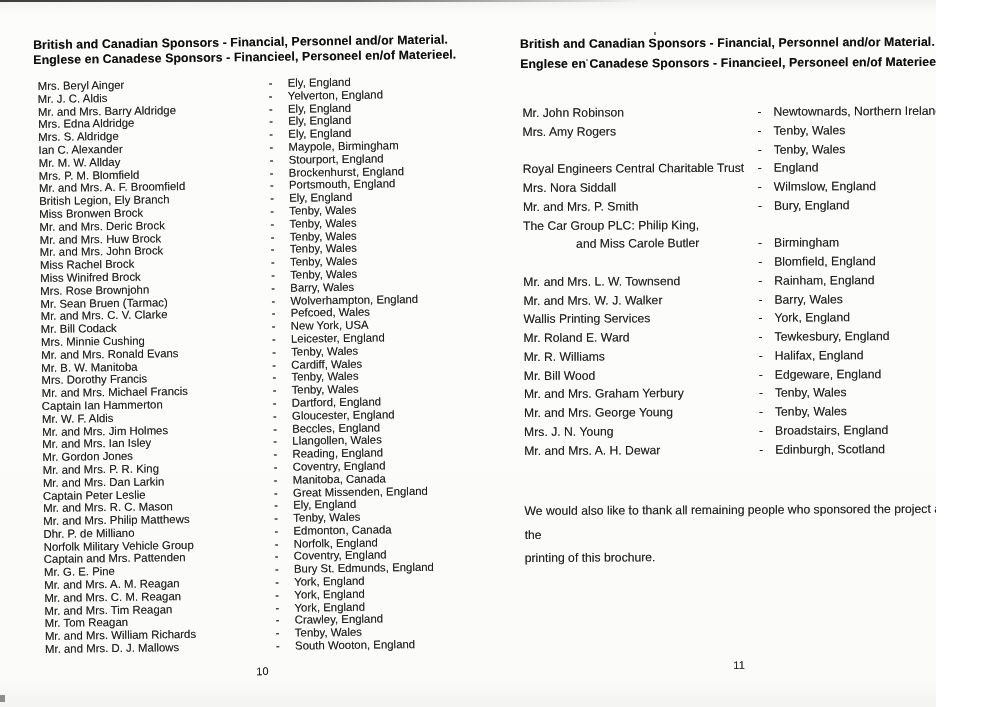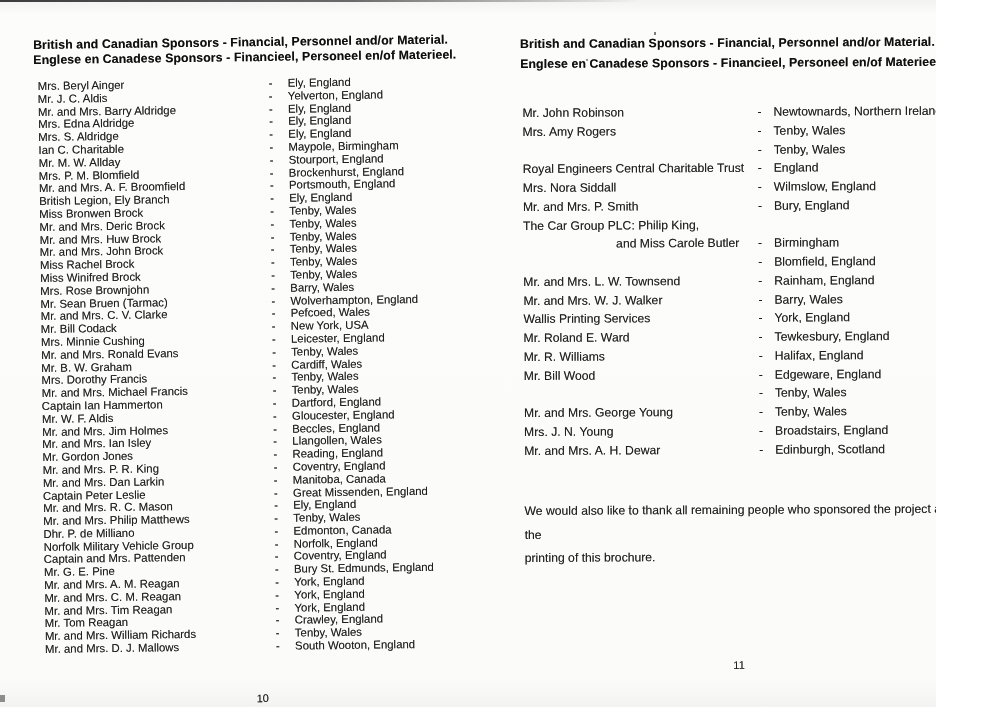--- a/index.html
+++ b/index.html
@@ -24,26 +24,26 @@
   .page-left .list{top:42px;}
   .page-right .list{top:70px;}
   .row{position:relative;}
   .page-left .row{height:12.8px;font-size:11.4px;line-height:12.8px;}
   .page-right .row{height:18.75px;font-size:12.2px;line-height:18.75px;}
   .row span{position:absolute;white-space:nowrap;}
   .page-left .row .name{left:4px;}
   .page-left .row .dash{left:235px;}
   .page-left .row .loc{left:254px;}
   .page-right .row .name{left:2px;}
-  .page-right .row.indent .name{left:55px;margin-left:40px;}
+  .page-right .row.indent .name{left:55px;}
   .page-right .row .dash{left:237px;}
   .page-right .row .loc{left:253px;}
   .note{position:absolute;left:2px;top:466px;width:452px;font-size:12.2px;line-height:23.5px;}
   .pageno{position:absolute;font-size:11px;color:#222;}
-  .page-left .pageno{left:215px;top:630px;margin-top:27px;}
+  .page-left .pageno{left:215px;top:630px;}
   .page-right .pageno{left:210px;top:626px;}
   
   .edge-top{position:absolute;left:0;top:0;width:640px;height:2px;
     background:linear-gradient(90deg,#3c3c3c 0%,#6a6a6a 55%,rgba(160,160,160,0) 100%);}
   .mark-bl{position:absolute;left:0px;top:695px;width:5px;height:7px;background:#8d8d8b;filter:blur(0.7px);}
   .squiggle{position:absolute;left:945px;top:139px;width:20px;height:7px;
     border-bottom:1.6px solid #9a9a97;border-radius:0 0 60% 40%;transform:rotate(-10deg);}
   .speck-1{position:absolute;left:654px;top:32px;width:2px;height:3px;background:#7e7e7c;}
   .speck-2{position:absolute;left:586px;top:59px;width:2px;height:2px;background:#9a9a98;}
   .speck-3{position:absolute;left:629px;top:505px;width:2px;height:2px;background:#ababa9;}
@@ -85,21 +85,21 @@
           <span class="name">Mrs. Edna Aldridge</span>
           <span class="dash">-</span>
           <span class="loc">Ely, England</span>
         </div>
         <div class="row">
           <span class="name">Mrs. S. Aldridge</span>
           <span class="dash">-</span>
           <span class="loc">Ely, England</span>
         </div>
         <div class="row">
-          <span class="name">Ian C. Charitable</span>
+          <span class="name">Ian C. Alexander</span>
           <span class="dash">-</span>
           <span class="loc">Maypole, Birmingham</span>
         </div>
         <div class="row">
           <span class="name">Mr. M. W. Allday</span>
           <span class="dash">-</span>
           <span class="loc">Stourport, England</span>
         </div>
         <div class="row">
           <span class="name">Mrs. P. M. Blomfield</span>
@@ -170,21 +170,21 @@
           <span class="name">Mrs. Minnie Cushing</span>
           <span class="dash">-</span>
           <span class="loc">Leicester, England</span>
         </div>
         <div class="row">
           <span class="name">Mr. and Mrs. Ronald Evans</span>
           <span class="dash">-</span>
           <span class="loc">Tenby, Wales</span>
         </div>
         <div class="row">
-          <span class="name">Mr. B. W. Graham</span>
+          <span class="name">Mr. B. W. Manitoba</span>
           <span class="dash">-</span>
           <span class="loc">Cardiff, Wales</span>
         </div>
         <div class="row">
           <span class="name">Mrs. Dorothy Francis</span>
           <span class="dash">-</span>
           <span class="loc">Tenby, Wales</span>
         </div>
         <div class="row">
           <span class="name">Mr. and Mrs. Michael Francis</span>
@@ -366,20 +366,21 @@
           <span class="name">Mr. R. Williams</span>
           <span class="dash">-</span>
           <span class="loc">Halifax, England</span>
         </div>
         <div class="row">
           <span class="name">Mr. Bill Wood</span>
           <span class="dash">-</span>
           <span class="loc">Edgeware, England</span>
         </div>
         <div class="row">
+          <span class="name">Mr. and Mrs. Graham Yerbury</span>
           <span class="dash">-</span>
           <span class="loc">Tenby, Wales</span>
         </div>
         <div class="row">
           <span class="name">Mr. and Mrs. George Young</span>
           <span class="dash">-</span>
           <span class="loc">Tenby, Wales</span>
         </div>
         <div class="row">
           <span class="name">Mrs. J. N. Young</span>

